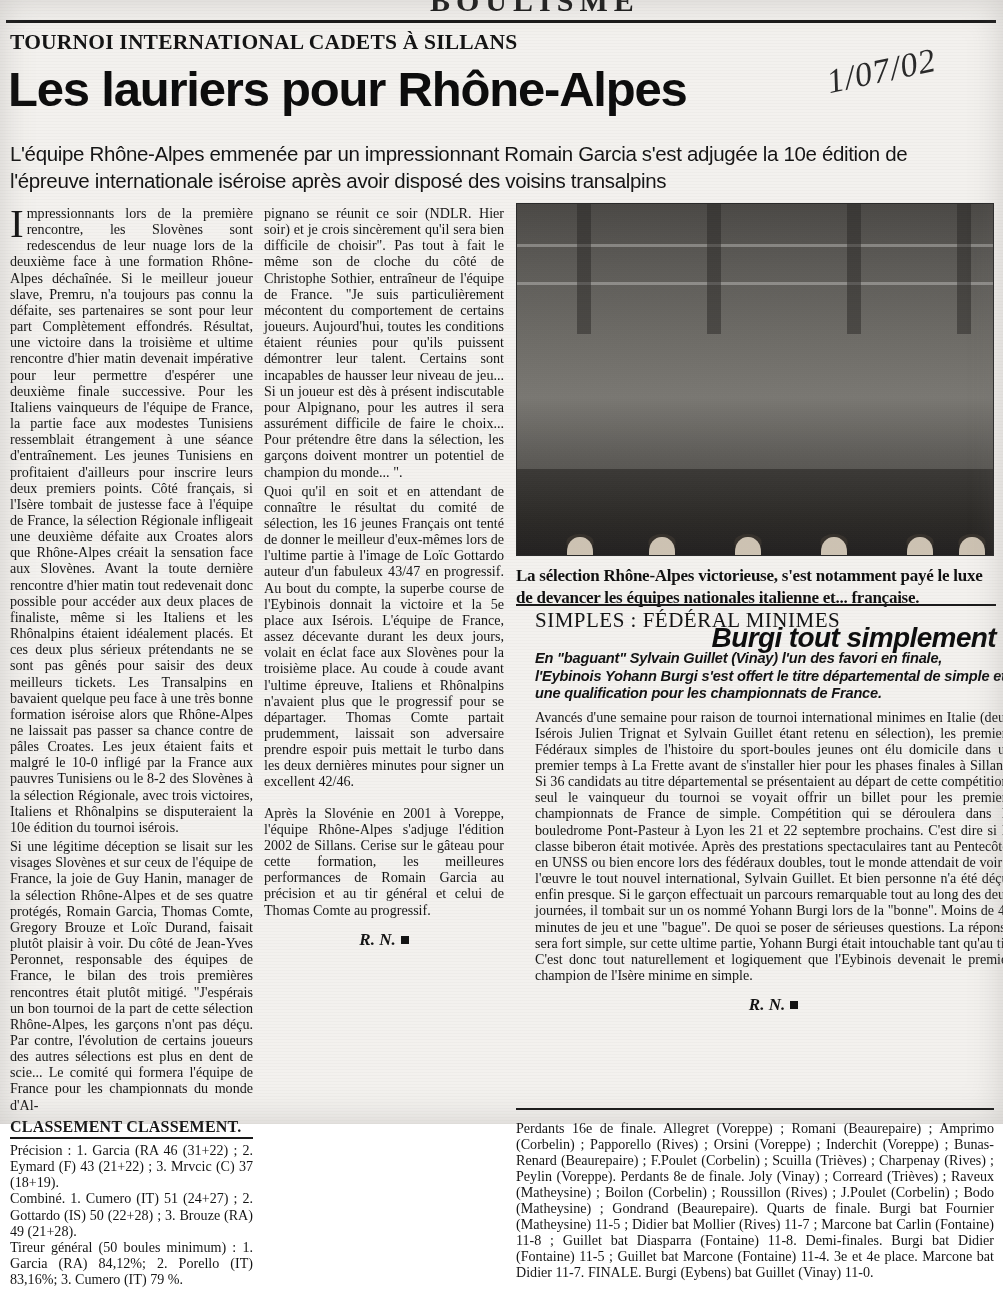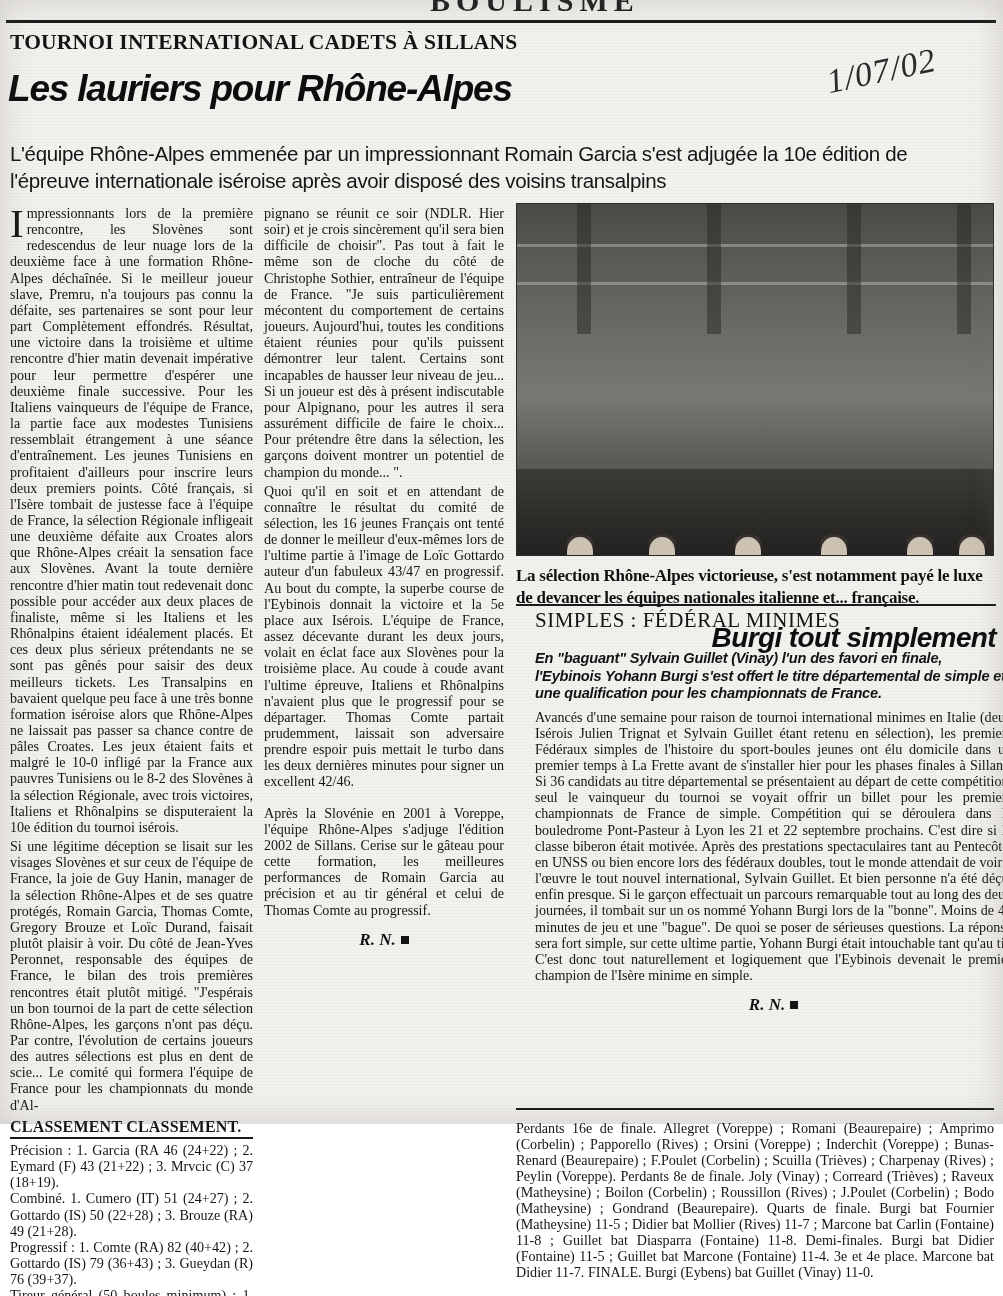--- a/index.html
+++ b/index.html
@@ -70,22 +70,21 @@
   }
 
   
   .headline {
     position: absolute;
     top: 60px;
     left: 8px;
     width: 900px;
     font-family: "Liberation Sans", sans-serif;
     font-weight: bold;
-    font-style: italic;
-    font-size: 37px;
+    font-size: 49px;
     line-height: 58px;
     letter-spacing: -1.2px;
     color: #0d0d0d;
     white-space: nowrap;
   }
 
   
   .handwritten-date {
     position: absolute;
     top: 52px;
@@ -347,23 +346,22 @@
   <div class="handwritten-date">1/07/02</div>
 
   <div class="standfirst">L'équipe Rhône-Alpes emmenée par un impressionnant Romain Garcia s'est adjugée la 10e édition de l'épreuve internationale iséroise après avoir disposé des voisins transalpins</div>
 
   <div class="col col1">
     <p><span class="dropcap">I</span><span>mpressionnants lors de la première rencontre, les Slovènes sont redescendus de leur nuage lors de la deuxième face à une formation Rhône-Alpes déchaînée. Si le meilleur joueur slave, Premru, n'a toujours pas connu la défaite, ses partenaires se sont pour leur part Complètement effondrés. Résultat, une victoire dans la troisième et ultime rencontre d'hier matin devenait impérative pour leur permettre d'espérer une deuxième finale successive. Pour les Italiens vainqueurs de l'équipe de France, la partie face aux modestes Tunisiens ressemblait étrangement à une séance d'entraînement. Les jeunes Tunisiens en profitaient d'ailleurs pour inscrire leurs deux premiers points. Côté français, si l'Isère tombait de justesse face à l'équipe de France, la sélection Régionale infligeait une deuxième défaite aux Croates alors que Rhône-Alpes créait la sensation face aux Slovènes. Avant la toute dernière rencontre d'hier matin tout redevenait donc possible pour accéder aux deux places de finaliste, même si les Italiens et les Rhônalpins étaient idéalement placés. Et ces deux plus sérieux prétendants ne se sont pas gênés pour saisir des deux meilleurs tickets. Les Transalpins en bavaient quelque peu face à une très bonne formation iséroise alors que Rhône-Alpes ne laissait pas passer sa chance contre de pâles Croates. Les jeux étaient faits et malgré le 10-0 infligé par la France aux pauvres Tunisiens ou le 8-2 des Slovènes à la sélection Régionale, avec trois victoires, Italiens et Rhônalpins se disputeraient la 10e édition du tournoi isérois.</span></p>
     <p style="margin-top:3px">Si une légitime déception se lisait sur les visages Slovènes et sur ceux de l'équipe de France, la joie de Guy Hanin, manager de la sélection Rhône-Alpes et de ses quatre protégés, Romain Garcia, Thomas Comte, Gregory Brouze et Loïc Durand, faisait plutôt plaisir à voir. Du côté de Jean-Yves Peronnet, responsable des équipes de France, le bilan des trois premières rencontres était plutôt mitigé. "J'espérais un bon tournoi de la part de cette sélection Rhône-Alpes, les garçons n'ont pas déçu. Par contre, l'évolution de certains joueurs des autres sélections est plus en dent de scie... Le comité qui formera l'équipe de France pour les championnats du monde d'Al-</p>
 
     <div class="results-title">CLASSEMENT CLASSEMENT.</div>
     <div class="results-rule"></div>
-    <div class="results-body">Précision : 1. Garcia (RA 46 (24+22) ; 2. Eymard (F) 43 (21+22) ; 3. Mrvcic (C) 37 (18+19).</div>
+    <div class="results-body">Précision : 1. Garcia (RA 46 (31+22) ; 2. Eymard (F) 43 (21+22) ; 3. Mrvcic (C) 37 (18+19).</div>
     <div class="results-body">Combiné. 1. Cumero (IT) 51 (24+27) ; 2. Gottardo (IS) 50 (22+28) ; 3. Brouze (RA) 49 (21+28).</div>
-    <div class="results-body">Progressif : 1. Comte (RA) 82 (40+42) ; 2. Gottardo (IS) 79 (36+43) ; 3. Gueydan (R) 76 (39+37).</div>
     <div class="results-body">Tireur général (50 boules minimum) : 1. Garcia (RA) 84,12%; 2. Porello (IT) 83,16%; 3. Cumero (IT) 79 %.</div>
   </div>
 
   <div class="col col2">
     <p>pignano se réunit ce soir (NDLR. Hier soir) et je crois sincèrement qu'il sera bien difficile de choisir". Pas tout à fait le même son de cloche du côté de Christophe Sothier, entraîneur de l'équipe de France. "Je suis particulièrement mécontent du comportement de certains joueurs. Aujourd'hui, toutes les conditions étaient réunies pour qu'ils puissent démontrer leur talent. Certains sont incapables de hausser leur niveau de jeu... Si un joueur est dès à présent indiscutable pour Alpignano, pour les autres il sera assurément difficile de faire le choix... Pour prétendre être dans la sélection, les garçons doivent montrer un potentiel de champion du monde... ".</p>
     <p style="margin-top:3px">Quoi qu'il en soit et en attendant de connaître le résultat du comité de sélection, les 16 jeunes Français ont tenté de donner le meilleur d'eux-mêmes lors de l'ultime partie à l'image de Loïc Gottardo auteur d'un fabuleux 43/47 en progressif. Au bout du compte, la superbe course de l'Eybinois donnait la victoire et la 5e place aux Isérois. L'équipe de France, assez décevante durant les deux jours, volait en éclat face aux Slovènes pour la troisième place. Au coude à coude avant l'ultime épreuve, Italiens et Rhônalpins n'avaient plus que le progressif pour se départager. Thomas Comte partait prudemment, laissait son adversaire prendre espoir puis mettait le turbo dans les deux dernières minutes pour signer un excellent 42/46.</p>
     <p style="margin-top:15px">Après la Slovénie en 2001 à Voreppe, l'équipe Rhône-Alpes s'adjuge l'édition 2002 de Sillans. Cerise sur le gâteau pour cette formation, les meilleures performances de Romain Garcia au précision et au tir général et celui de Thomas Comte au progressif.</p>
     <div class="sig"><span>R. N.</span><span class="sq"></span></div>
   </div>
 

